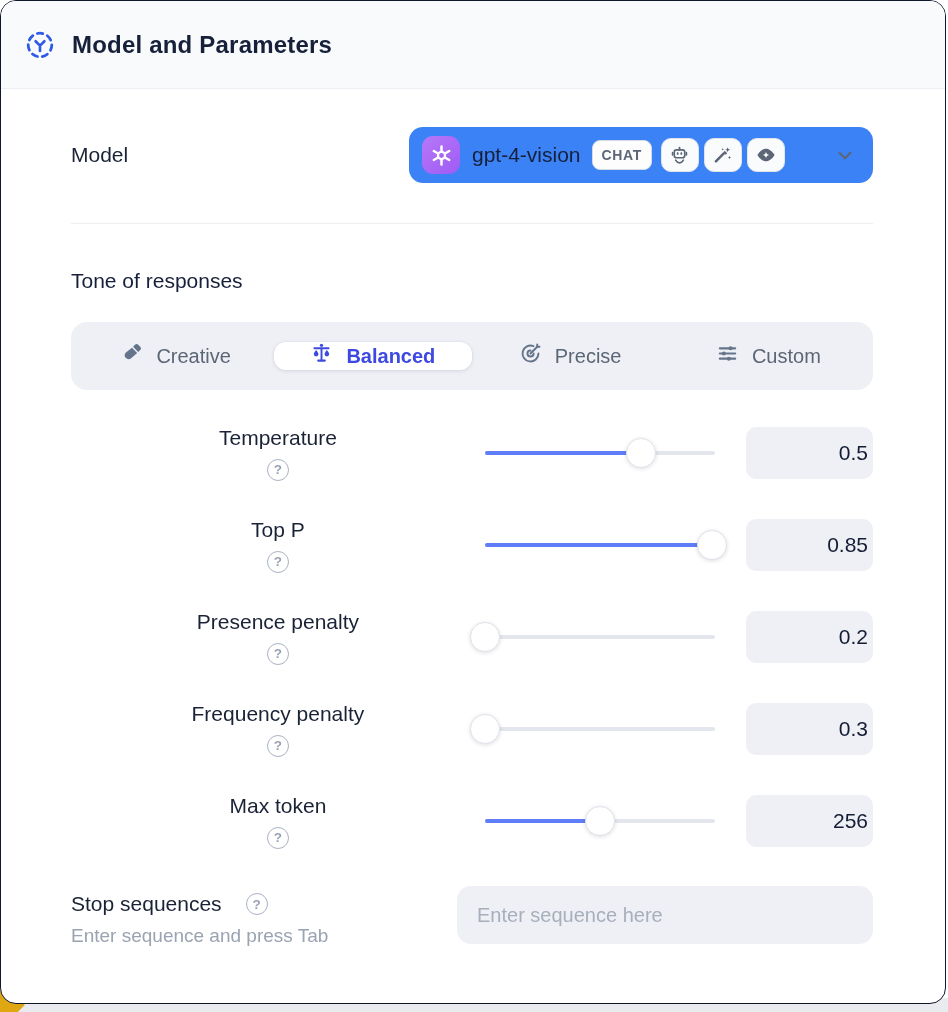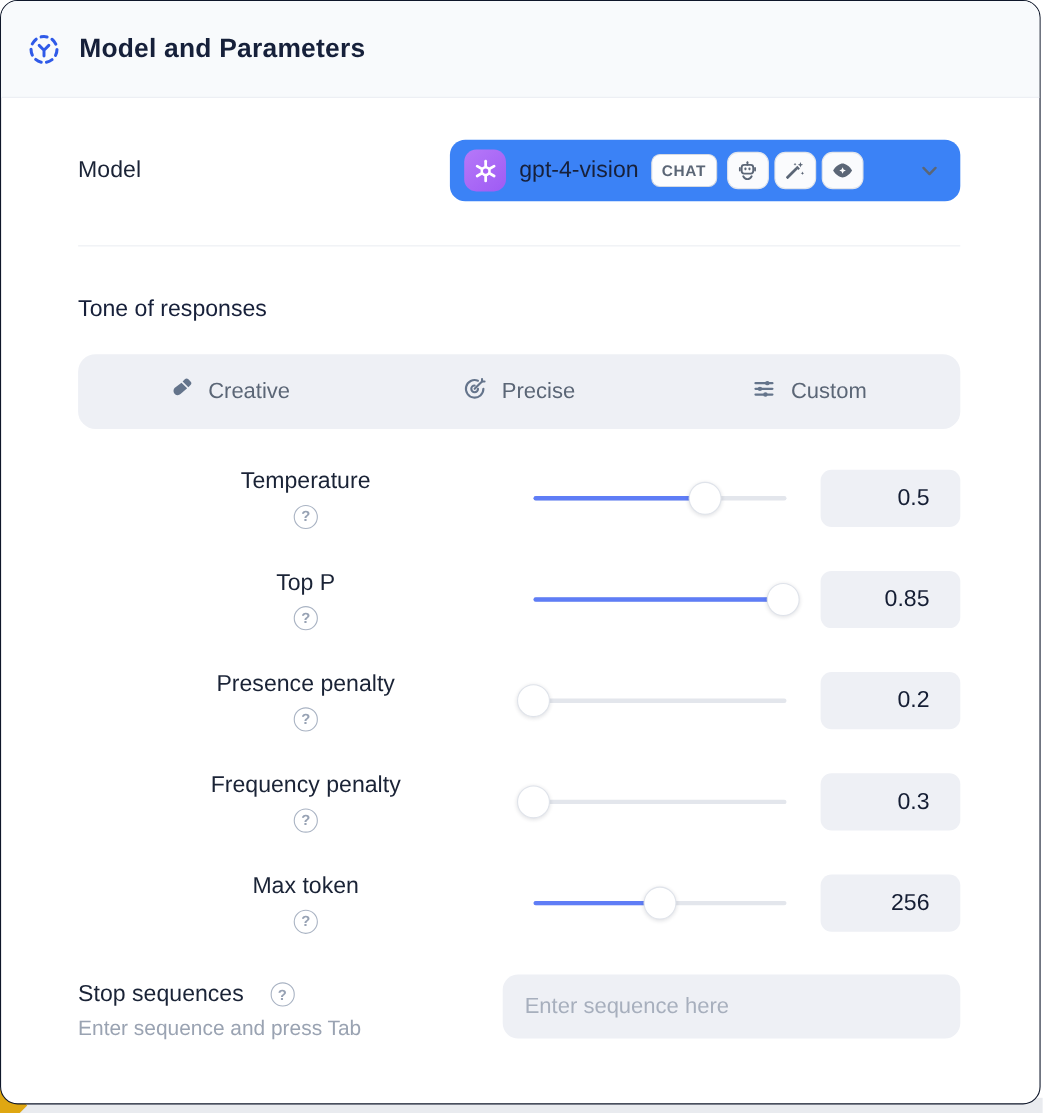--- a/index.html
+++ b/index.html
@@ -57,21 +57,21 @@
   .param-row { display:flex; align-items:center; height:92px; }
   .param-label { width:416px; display:flex; align-items:center; gap:9px; font-size:21px; color:#1a2336;flex-direction:column; }
   .help { width:22px; height:22px; border-radius:50%; border:1.5px solid #a9b3c3; color:#97a2b4;
           font-size:13.5px; font-weight:700; display:grid; place-items:center; cursor:pointer; flex:0 0 auto; }
   .slider { position:relative; width:231px; height:30px; cursor:pointer; }
   .slider .track { position:absolute; left:0; right:0; top:13px; height:4px; border-radius:2px; background:#e3e6ec; }
   .slider .fill  { position:absolute; left:0; top:13px; height:4px; border-radius:2px; background:#5f7df6; }
   .slider .thumb { position:absolute; top:0; width:30px; height:30px; border-radius:50%; background:#fff;
                    border:1px solid #dfe3ea; box-shadow:0 1px 4px rgba(15,23,42,.14); transform:translateX(-50%); }
   .value-box { width:128px; height:52px; margin-left:31px; background:#eef0f5; border-radius:10px;
-               display:flex; align-items:center; justify-content:flex-end; padding-right:28px;
+               display:flex; align-items:center; justify-content:flex-end; padding-right:5px;
                font-size:21px; color:#141d33; }
 
   
   .stop-row { margin-top:19px; display:flex; align-items:flex-start; justify-content:space-between; }
   .stop-main { display:flex; align-items:center; gap:24px; font-size:21px; color:#1a2336; margin-top:6px; }
   .stop-hint { margin-top:9px; font-size:19px; color:#9aa3b2; }
   .stop-input { width:416px; height:58px; background:#eef0f5; border:none; border-radius:14px;
                 padding:0 20px; font-size:20px; color:#1a2336; outline:none; font-family:inherit; }
   .stop-input::placeholder { color:#a7afbd; }
 </style>
@@ -154,20 +154,33 @@
       <div class="tabs">
         <button class="tab">
           <span>
             <svg width="23" height="23" viewBox="0 0 24 24" fill="#64748b">
               <path d="M13.6 5l5.4 5.4 2.3-2.3c.8-.8.8-2.1 0-2.9l-2.5-2.5c-.8-.8-2.1-.8-2.9 0z"></path>
               <path d="M12.5 6.1l5.4 5.4-6.3 5.5c-1.6 1.4-4 1.3-5.5-.2-1.5-1.5-1.6-3.9-.2-5.5z"></path>
             </svg>
           </span>
           <span>Creative</span>
         </button>
+        <button class="tab selected">
+          <span>
+            <svg width="23" height="23" viewBox="0 0 24 24" fill="#3d49e0">
+              <circle cx="12" cy="3.4" r="1.7"></circle>
+              <path d="M4.6 6.6h14.8" stroke="#3d49e0" stroke-width="2" stroke-linecap="round" fill="none"></path>
+              <path d="M12 6.6v12.2" stroke="#3d49e0" stroke-width="2" fill="none"></path>
+              <path d="M8.6 19.4h6.8" stroke="#3d49e0" stroke-width="2.3" stroke-linecap="round" fill="none"></path>
+              <path d="M6.4 8.3c0 0 2.4 2.8 2.4 4.3a2.4 2.4 0 1 1-4.8 0c0-1.5 2.4-4.3 2.4-4.3z"></path>
+              <path d="M17.6 8.3c0 0 2.4 2.8 2.4 4.3a2.4 2.4 0 1 1-4.8 0c0-1.5 2.4-4.3 2.4-4.3z"></path>
+            </svg>
+          </span>
+          <span>Balanced</span>
+        </button>
         <button class="tab">
           <span>
             <svg width="23" height="23" viewBox="0 0 24 24" fill="none" stroke="#64748b" stroke-width="2" stroke-linecap="round" stroke-linejoin="round">
               <path d="M20.3 12a8.3 8.3 0 1 1-5.2-7.7"></path>
               <path d="M15.2 12a3.2 3.2 0 1 1-3.2-3.2"></path>
               <path d="M12 12l7-7"></path>
               <path d="M19 2.6V5h2.4"></path>
             </svg>
           </span>
           <span>Precise</span>

